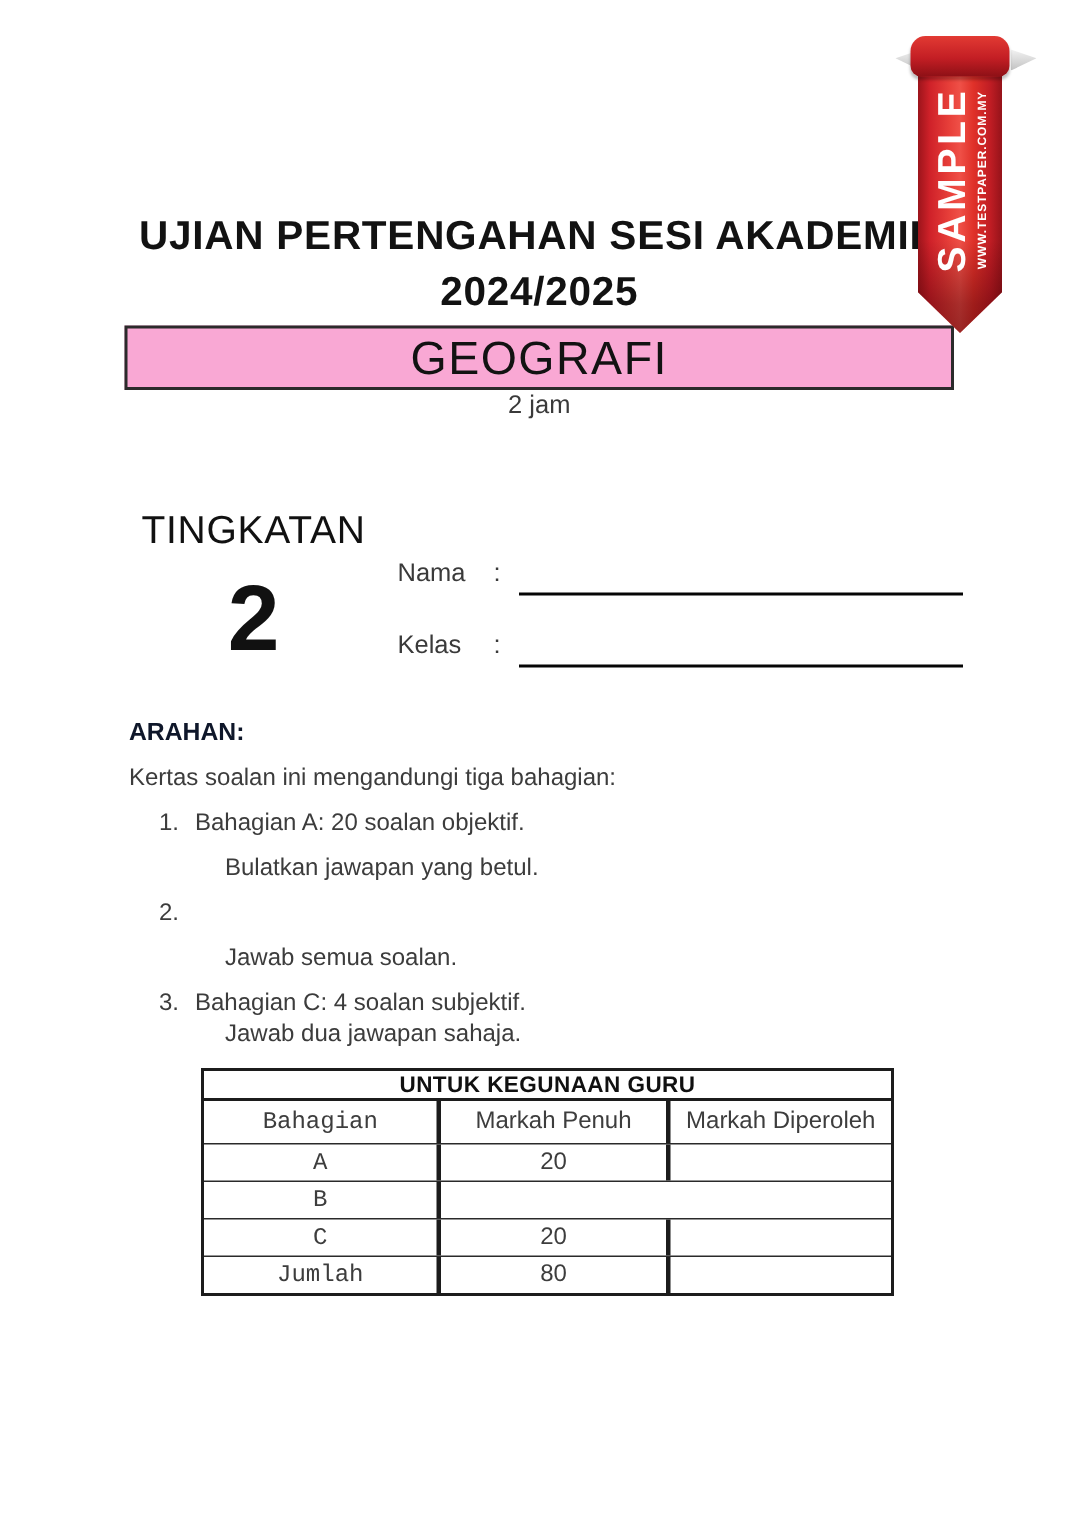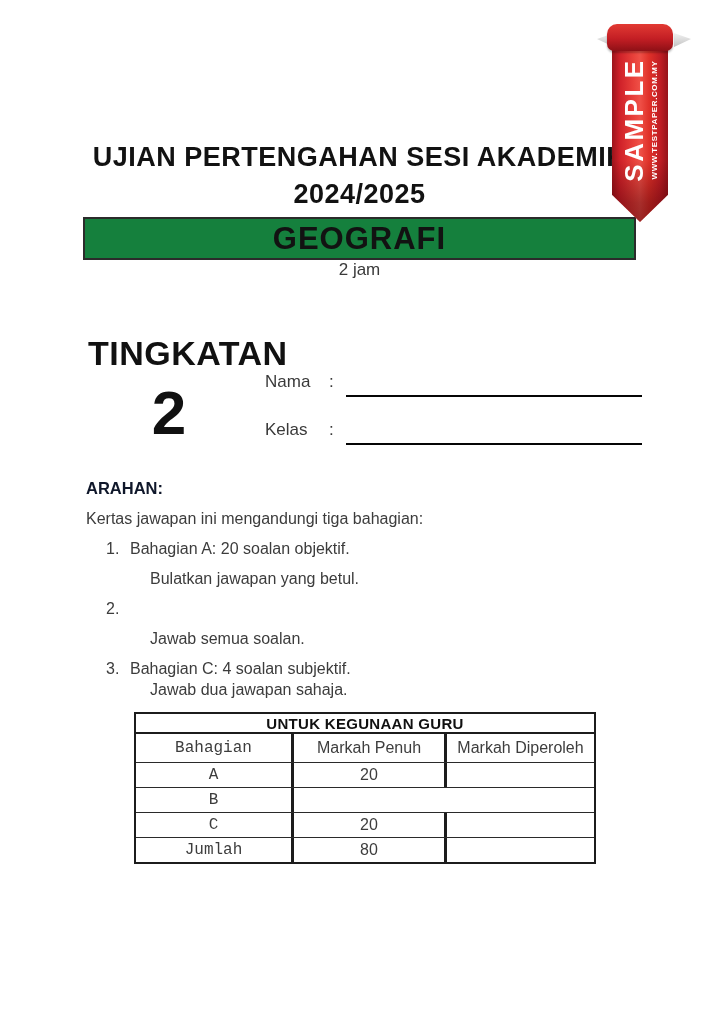--- a/index.html
+++ b/index.html
@@ -33,27 +33,27 @@
     display:flex; flex-direction:column; align-items:center; justify-content:center;
     white-space:nowrap;
   }
   .r-word { color:#fff; font-size:26px; font-weight:700; letter-spacing:2.5px; line-height:1; }
   .r-site { color:#fff; font-size:8px; font-weight:700; letter-spacing:.6px; margin-top:3px; }
 
   
   .header { position:absolute; left:83px; top:139px; width:553px; text-align:center; color:#121212; }
   .t1 { font-size:27px; font-weight:700; letter-spacing:.5px; line-height:37px; }
   .t2 { font-size:27px; font-weight:700; letter-spacing:.5px; line-height:36px; }
-  .subject-box { margin-top:5px; height:43px; border:2px solid #2b2b2b; background:#15803d;
-    line-height:39px; font-size:31px; font-weight:700; letter-spacing:1px; }
+  .subject-box { margin-top:5px; height:43px; border:2px solid #2b2b2b; background:#f9a8d4;
+    line-height:39px; font-size:31px; font-weight:400; letter-spacing:1px; }
   .duration { font-size:17px; color:#3a3a3a; }
 
   
   .tingkatan { position:absolute; left:88px; top:337px; width:162px; text-align:center; color:#111; }
-  .tk-label { font-size:34px; font-weight:700; letter-spacing:.5px; line-height:32px; }
+  .tk-label { font-size:26px; font-weight:400; letter-spacing:.5px; line-height:32px; }
   .tk-value { font-size:62px; font-weight:700; line-height:60px; margin-top:14px; }
 
   
   .fields { position:absolute; left:265px; top:366px; width:377px; }
   .frow { display:flex; align-items:flex-end; height:31px; margin-bottom:17px; }
   .flabel { width:64px; font-size:17px; color:#3a3a3a; padding-bottom:5px; }
   .fcolon { width:17px; font-size:17px; color:#3a3a3a; padding-bottom:5px; }
   .fline { flex:1; border-bottom:2px solid #050505; height:1px; }
 
   
@@ -116,21 +116,21 @@
     </div>
     <div class="frow">
       <span class="flabel">Kelas</span>
       <span class="fcolon">:</span>
       <span class="fline"></span>
     </div>
   </div>
 
   <div class="instructions">
     <div class="ihead">ARAHAN:</div>
-    <div class="ln">Kertas jawapan ini mengandungi tiga bahagian:</div>
+    <div class="ln">Kertas soalan ini mengandungi tiga bahagian:</div>
 
     <div class="item">
       <div class="ln main">
         <span class="num">1.</span>
         <span>Bahagian A: 20 soalan objektif.</span>
       </div>
       <div class="ln sub">Bulatkan jawapan yang betul.</div>
     </div>
 
     <div class="item">

